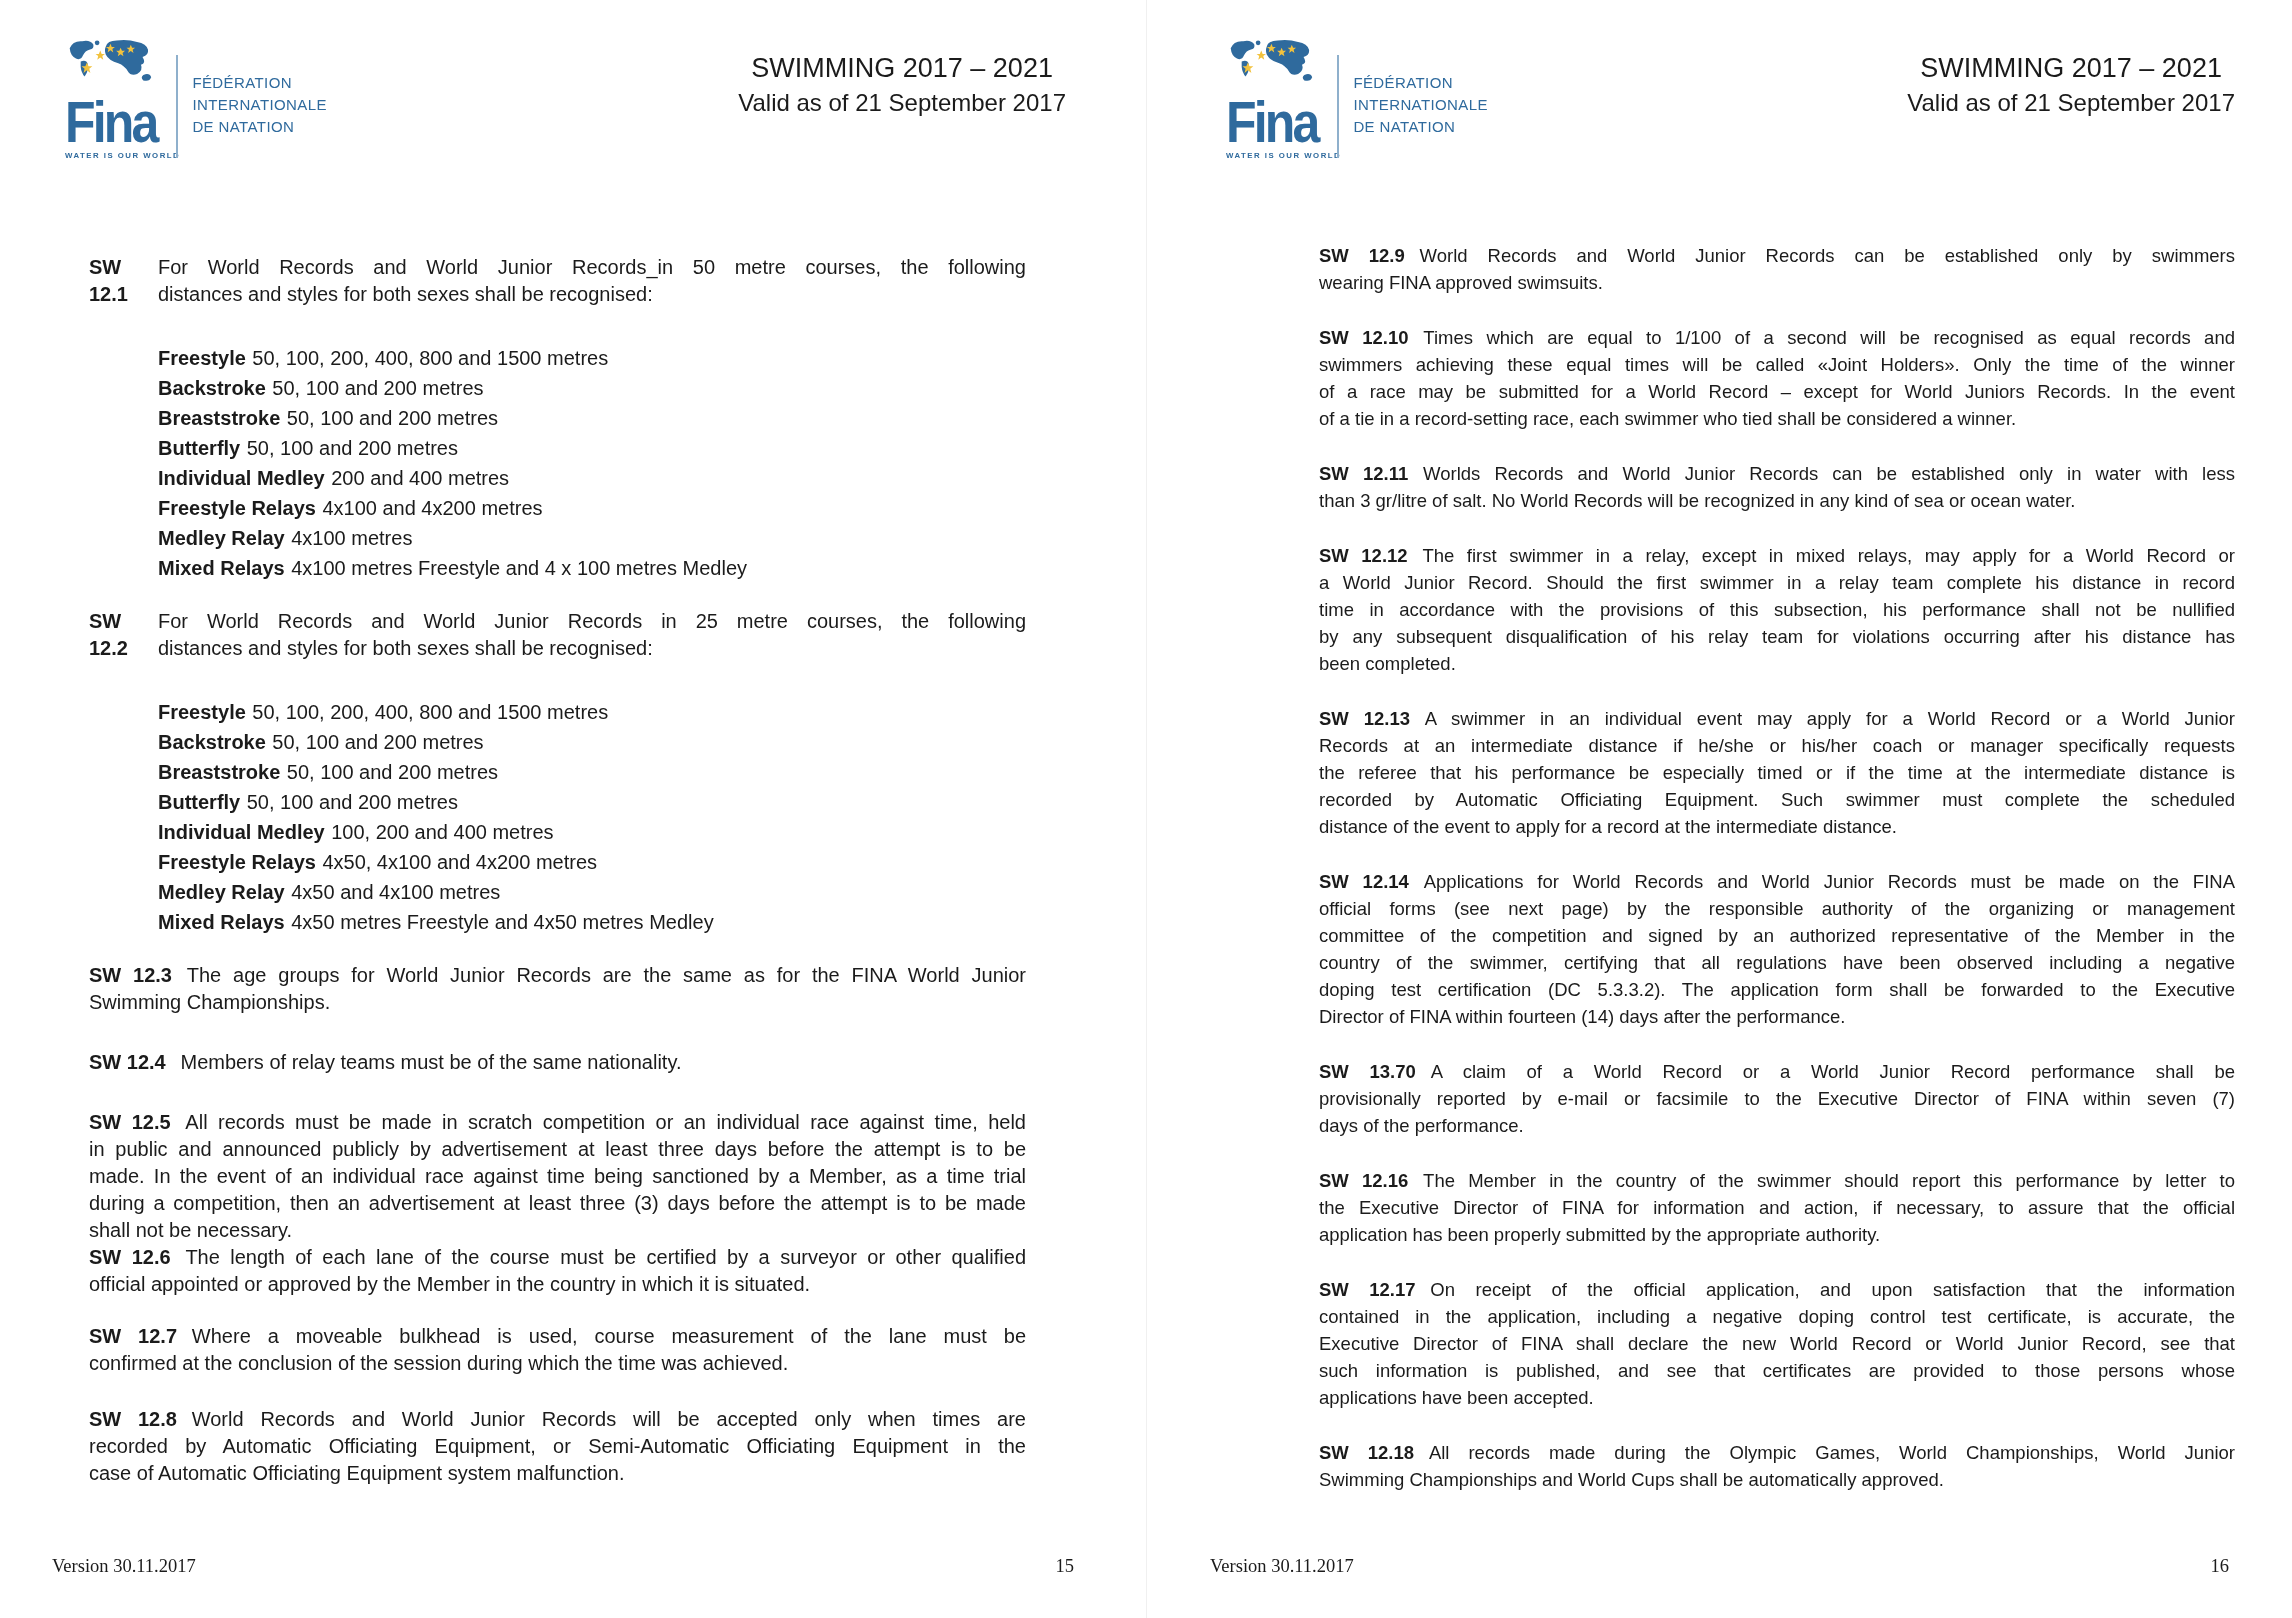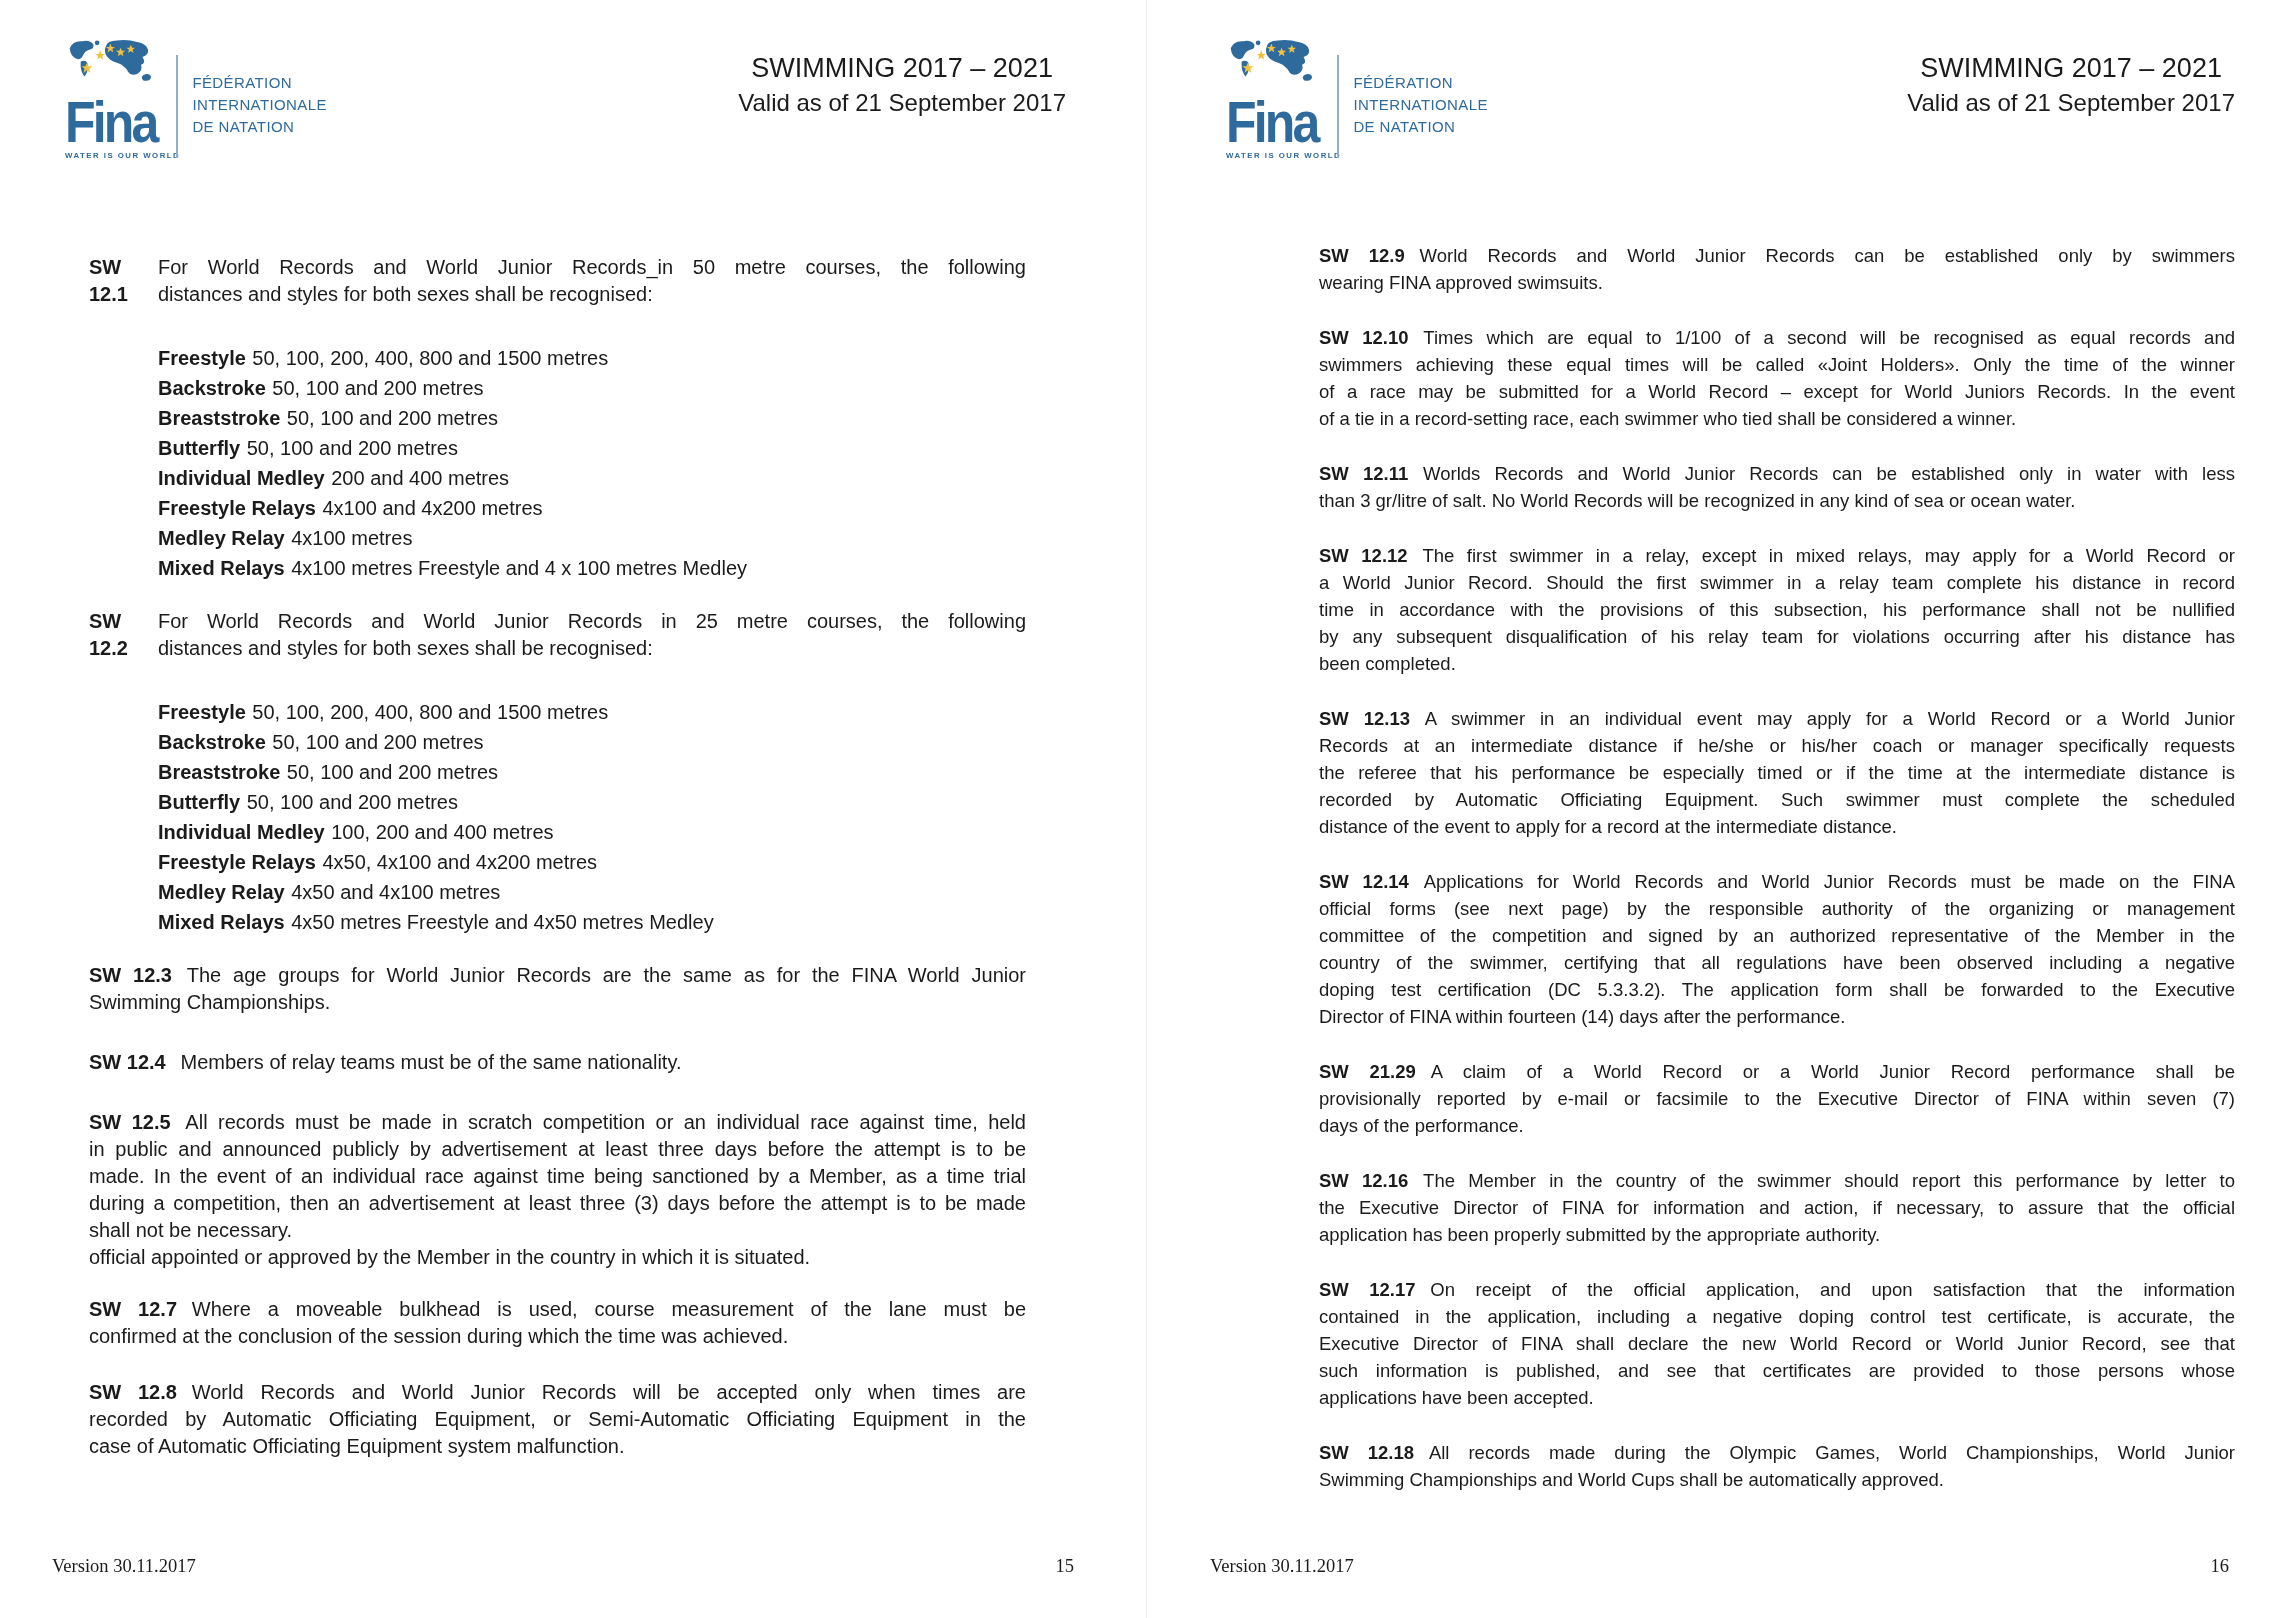--- a/index.html
+++ b/index.html
@@ -148,20 +148,21 @@
         <div class="line last"><b class="rlabel">SW 12.4</b>Members of relay teams must be of the same nationality.</div>
       </div>
     <div class="para g0">
         <div class="line"><b class="rlabel">SW 12.5</b>All records must be made in scratch competition or an individual race against time, held</div>
         <div class="line">in public and announced publicly by advertisement at least three days before the attempt is to be</div>
         <div class="line">made. In the event of an individual race against time being sanctioned by a Member, as a time trial</div>
         <div class="line">during a competition, then an advertisement at least three (3) days before the attempt is to be made</div>
         <div class="line last">shall not be necessary.</div>
       </div>
     <div class="para g27">
+        <div class="line"><b class="rlabel">SW 12.6</b>The length of each lane of the course must be certified by a surveyor or other qualified</div>
         <div class="line last">official appointed or approved by the Member in the country in which it is situated.</div>
       </div>
     <div class="para g31">
         <div class="line"><b class="rlabel">SW 12.7</b>Where a moveable bulkhead is used, course measurement of the lane must be</div>
         <div class="line last">confirmed at the conclusion of the session during which the time was achieved.</div>
       </div>
     <div class="para g0">
         <div class="line"><b class="rlabel">SW 12.8</b>World Records and World Junior Records will be accepted only when times are</div>
         <div class="line">recorded by Automatic Officiating Equipment, or Semi-Automatic Officiating Equipment in the</div>
         <div class="line last">case of Automatic Officiating Equipment system malfunction.</div>
@@ -239,21 +240,21 @@
       </div>
     <div class="para g30">
         <div class="line"><b class="rlabel">SW 12.14</b>Applications for World Records and World Junior Records must be made on the FINA</div>
         <div class="line">official forms (see next page) by the responsible authority of the organizing or management</div>
         <div class="line">committee of the competition and signed by an authorized representative of the Member in the</div>
         <div class="line">country of the swimmer, certifying that all regulations have been observed including a negative</div>
         <div class="line">doping test certification (DC 5.3.3.2). The application form shall be forwarded to the Executive</div>
         <div class="line last">Director of FINA within fourteen (14) days after the performance.</div>
       </div>
     <div class="para g30">
-        <div class="line"><b class="rlabel">SW 21.29</b>A claim of a World Record or a World Junior Record performance shall be</div>
+        <div class="line"><b class="rlabel">SW 13.70</b>A claim of a World Record or a World Junior Record performance shall be</div>
         <div class="line">provisionally reported by e-mail or facsimile to the Executive Director of FINA within seven (7)</div>
         <div class="line last">days of the performance.</div>
       </div>
     <div class="para g30">
         <div class="line"><b class="rlabel">SW 12.16</b>The Member in the country of the swimmer should report this performance by letter to</div>
         <div class="line">the Executive Director of FINA for information and action, if necessary, to assure that the official</div>
         <div class="line last">application has been properly submitted by the appropriate authority.</div>
       </div>
     <div class="para g30">
         <div class="line"><b class="rlabel">SW 12.17</b>On receipt of the official application, and upon satisfaction that the information</div>

